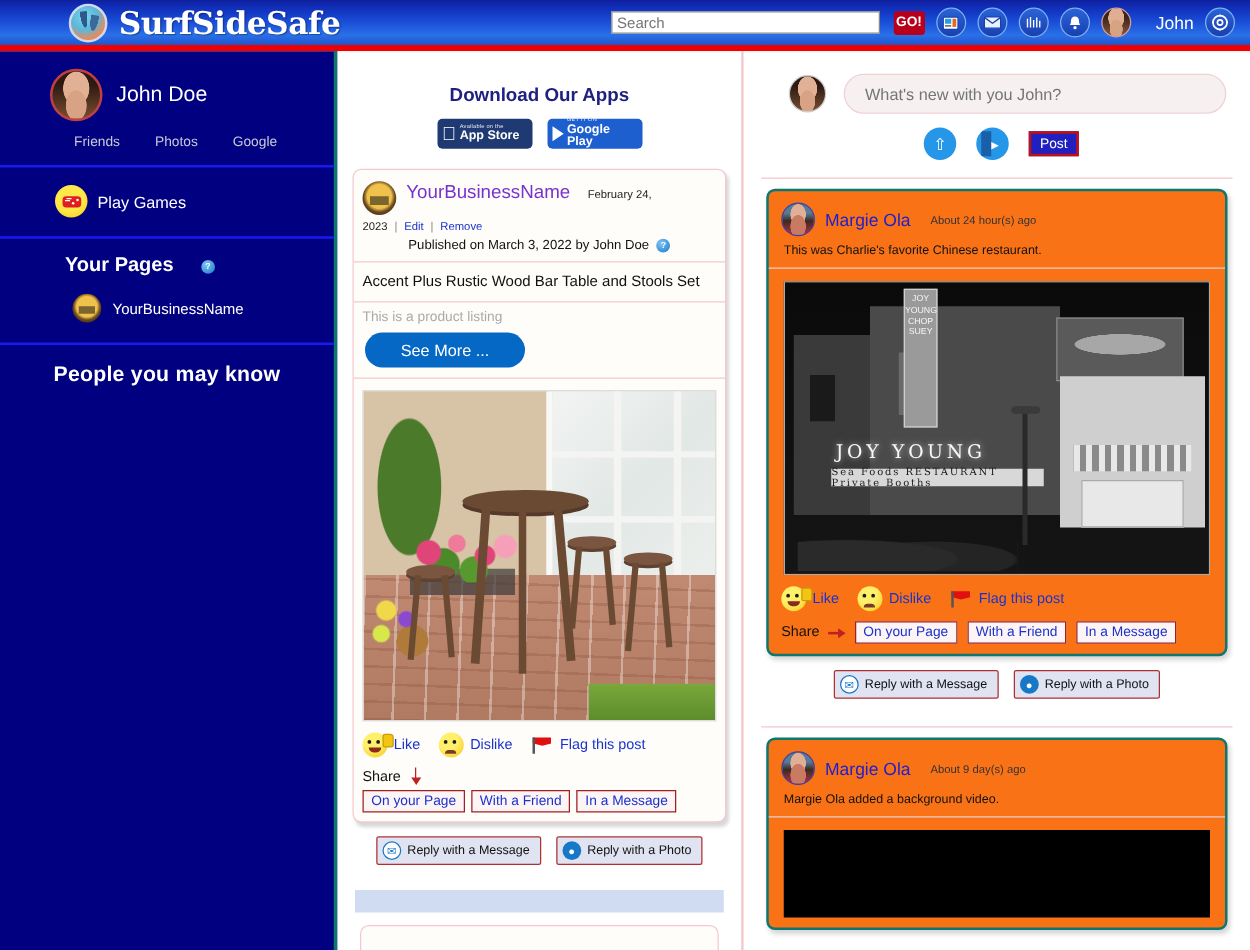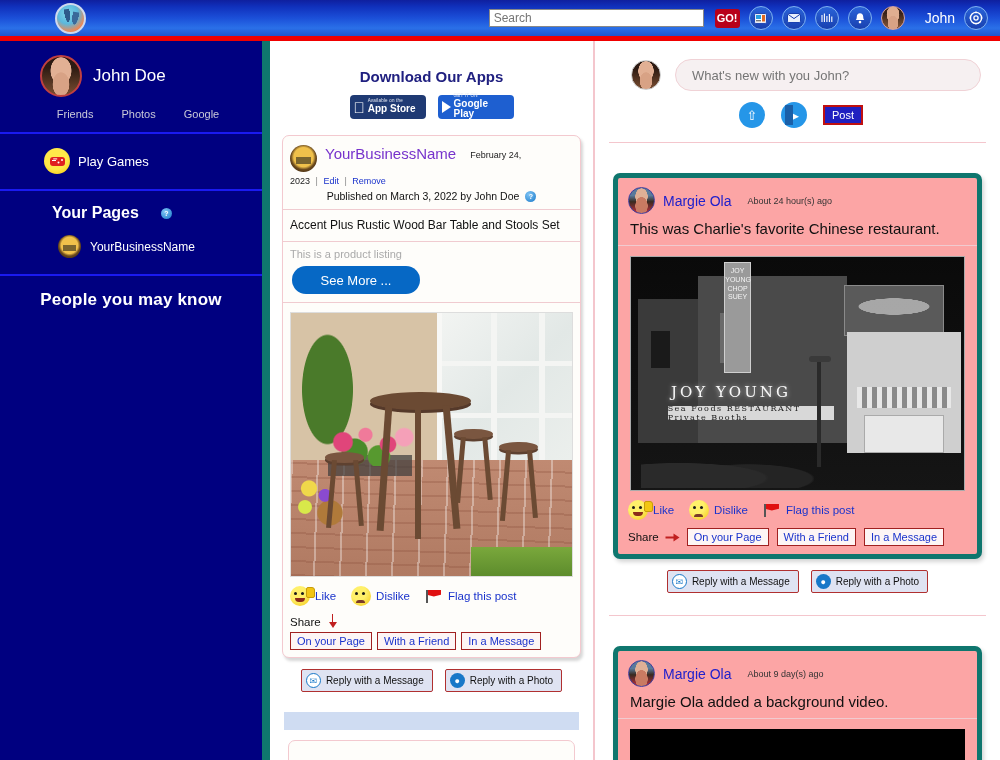--- a/index.html
+++ b/index.html
@@ -84,21 +84,21 @@
     flex: none;
   }
   .user-name { color: #fff; font-size: 14px; }
 
   
   .page { display: flex; width: 1000px; height: 719px; }
 
   
   .sidebar {
     width: 270px; background: #000080;
-    border-right: 8px solid #0f766e;
+    border-right: 3px solid #0f766e;
     flex: none; position: relative;
   }
   .sb-sec { border-bottom: 2px solid #1a1af0; padding: 10px 0 12px; }
   .sb-profile { display: flex; align-items: center; padding: 4px 0 0 40px; }
   .sb-avatar {
     width: 42px; height: 42px; border-radius: 50%;
     border: 2px solid #c04040; flex: none;
     background:
       radial-gradient(ellipse at 50% 72%, #d8a285 0 30%, transparent 32%),
       radial-gradient(ellipse at 50% 36%, #e2b094 0 38%, transparent 40%),
@@ -398,36 +398,36 @@
   .circ-ic.vid::before {
     content: ""; position: absolute; left: 4px; top: 3px;
     width: 8px; height: 20px; background: #1a5fa8;
   }
   .post-btn {
     background: #2020c0; color: #fff; border: 2px solid #c01010;
     font-size: 11px; padding: 2px 7px; cursor: pointer;
     font-family: "Liberation Sans", sans-serif;
   }
   .feed-card {
-    border: 5px solid #0f766e; border-radius: 7px; background: #fca5a5;
+    border: 2px solid #0f766e; border-radius: 7px; background: #f97316;
     box-shadow: 2px 3px 4px rgba(0,0,0,.17);
-    margin: 30px 4px 0; padding: 9px 10px 8px;
+    margin: 8px 4px 0; padding: 9px 10px 8px;
   }
   .fc-head { display: flex; align-items: center; gap: 8px; }
   .fc-av {
     width: 27px; height: 27px; border-radius: 50%; flex: none;
     border: 1px solid #4040a0;
     background:
       radial-gradient(ellipse at 50% 72%, #c97a62 0 34%, transparent 36%),
       radial-gradient(ellipse at 50% 34%, #e0b096 0 34%, transparent 36%),
       linear-gradient(to bottom, #5a7a9a 0 30%, #3a2a20 55%, #c03040 100%);
   }
   .fc-name { color: #2020cc; font-size: 14px; cursor: pointer; }
   .fc-time { color: #333; font-size: 9px; margin-left: 8px; }
-  .fc-text { font-size: 15px; color: #111; margin: 6px 0 8px 2px; }
+  .fc-text { font-size: 10px; color: #111; margin: 6px 0 8px 2px; }
   .fc-sep { border-top: 1px solid #f0cbd0; margin: 0 -10px 10px; }
   .photo-frame {
     border: 1px solid #aaa; height: 235px; overflow: hidden; position: relative;
     background: #0d0d0d; margin: 0 2px;
   }
   
   .night { position: absolute; inset: 0; background: linear-gradient(to bottom, #0a0a0a, #151515); }
   .bld-l { position: absolute; left: 2%; top: 18%; width: 22%; height: 62%; background: #3a3a3a; }
   .bld-l::before {
     content: ""; position: absolute; left: 18%; top: 22%; width: 26%; height: 26%;
@@ -492,20 +492,21 @@
   .right-divider {
     border-top: 1px solid #f4c6cd; margin: 22px 0 0;
   }
 </style>
 </head>
 <body>
 
 <div class="header">
   <div class="logo-wrap">
     <div class="logo-badge"></div>
+    <div class="logo-text">SurfSideSafe</div>
   </div>
   <div class="header-right">
     <input class="search-box" value="" placeholder="Search" style="">
     <button class="go-btn">GO!</button>
     <div class="hicon">
       <svg width="13" height="11" viewBox="0 0 13 11">
           <rect x="0.6" y="0.6" width="11.8" height="9.8" rx="1" fill="#fff" stroke="#1840b0"></rect>
           <rect x="2" y="2" width="5" height="4" fill="#2a9fe0"></rect>
           <rect x="8" y="2" width="3" height="6.5" fill="#e06a20"></rect>
           <rect x="2" y="7" width="5" height="1.4" fill="#777"></rect>

